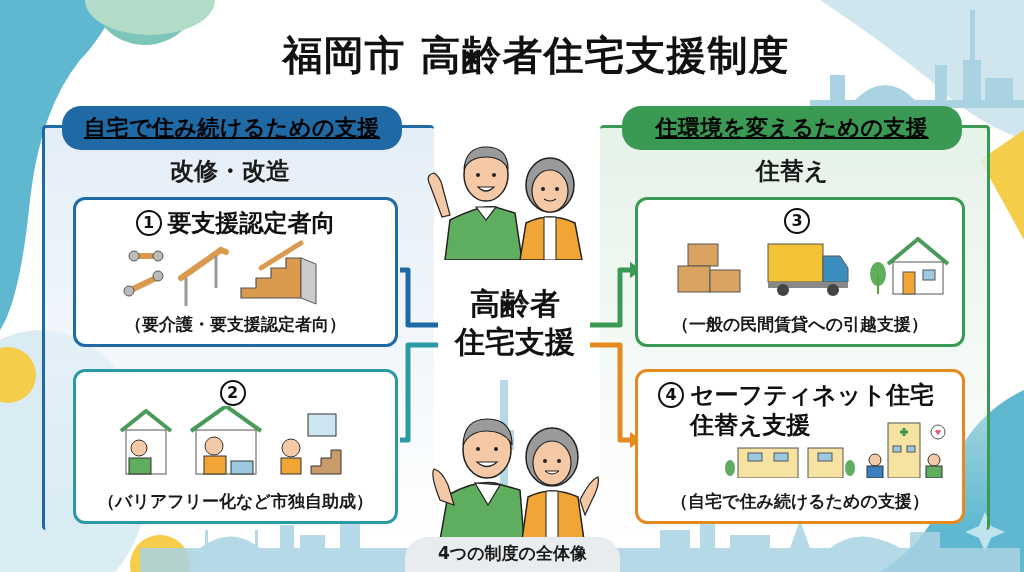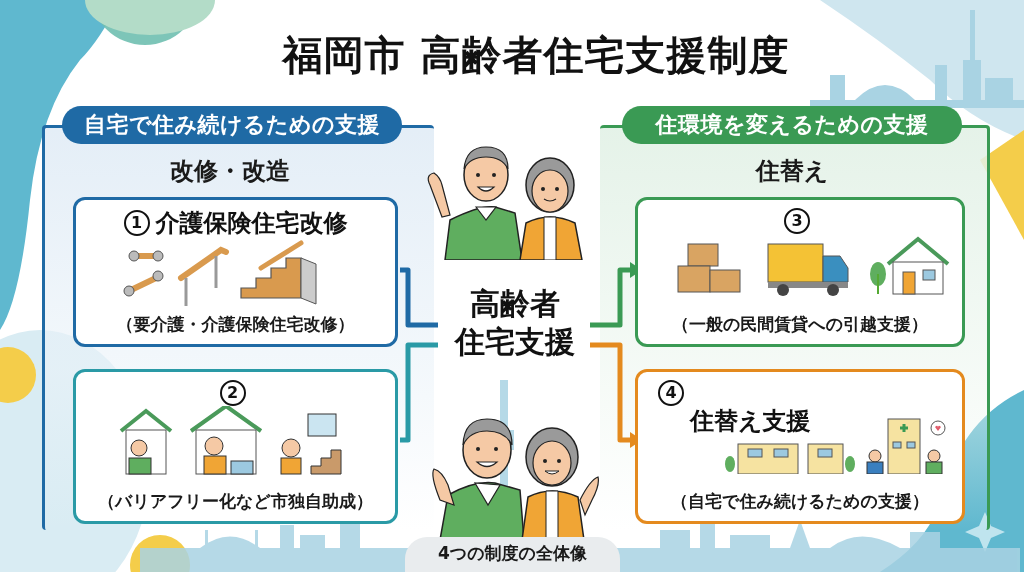--- a/index.html
+++ b/index.html
@@ -18,22 +18,22 @@
   
   .panel {
     position: absolute; border: 3px solid; border-radius: 4px;
   }
   .panel-left { left: 42px; top: 125px; width: 392px; height: 405px; border-color: #1f6aa5; border-right: none; border-bottom: none;
     background: linear-gradient(180deg, rgba(225,236,246,0.9) 0%, rgba(235,243,249,0.6) 60%, rgba(255,255,255,0) 100%); }
   .panel-right { left: 600px; top: 125px; width: 390px; height: 405px; border-color: #3a9a54; border-left: none; border-bottom: none;
     background: linear-gradient(180deg, rgba(226,241,230,0.9) 0%, rgba(238,247,240,0.6) 60%, rgba(255,255,255,0) 100%); }
 
   .pill {
-    position: absolute; height: 38px; border-radius: 19px; color: #ffffff; font-size: 22px; font-weight: bold;
-    display: flex; align-items: center; justify-content: center; letter-spacing: 0.5px;
+    position: absolute; height: 44px; border-radius: 19px; color: #000000; font-size: 22px; font-weight: bold;
+    display: flex; align-items: center; justify-content: center; letter-spacing: 0.5px; text-decoration: underline;
   }
   .pill-left { left: 62px; top: 106px; width: 340px; background: #1f6aa5; }
   .pill-right { left: 622px; top: 106px; width: 340px; background: #3a9a54; }
 
   .sub-heading { position: absolute; font-size: 24px; font-weight: bold; color: #1a1a1a; text-align: center; }
   .sub-left { left: 60px; width: 340px; top: 155px; }
   .sub-right { left: 622px; width: 340px; top: 155px; }
 
   
   .card {
@@ -184,21 +184,21 @@
   <ellipse cx="132" cy="52" rx="26" ry="29" fill="#9a9a9a" stroke="#222" stroke-width="1.5"></ellipse>
   <ellipse cx="132" cy="58" rx="19" ry="22" fill="#f5c9a5" stroke="#222" stroke-width="1.2"></ellipse>
   <circle cx="125" cy="56" r="2" fill="#222"></circle>
     <circle cx="139" cy="56" r="2" fill="#222"></circle>
   <path d="M125,66 Q132,72 139,66 Z" fill="#fff" stroke="#222" stroke-width="1"></path>
 </svg>
 
 <div class="card card-1">
   <div class="card-title">
     <span class="card-num">1</span>
-    <span>介護保険住宅改修</span>
+    <span>要支援認定者向</span>
   </div>
   <div class="card-icons">
     <svg viewBox="0 0 320 70" width="320" height="70" style="position:absolute;left:0;top:0;">
       <g>
         <path d="M60,18 L80,18" stroke="#d99a4e" stroke-width="6" stroke-linecap="round"></path>
         <circle cx="58" cy="18" r="5" fill="#bbb" stroke="#555"></circle>
           <circle cx="82" cy="18" r="5" fill="#bbb" stroke="#555"></circle>
         <path d="M55,52 L80,40" stroke="#d99a4e" stroke-width="6" stroke-linecap="round"></path>
         <circle cx="53" cy="53" r="5" fill="#bbb" stroke="#555"></circle>
           <circle cx="82" cy="38" r="5" fill="#bbb" stroke="#555"></circle>
@@ -208,21 +208,21 @@
         <line x1="110" y1="40" x2="110" y2="68" stroke="#999" stroke-width="3"></line>
         <line x1="140" y1="18" x2="140" y2="50" stroke="#999" stroke-width="3"></line>
       </g>
       <g>
         <path d="M165,60 L165,50 L180,50 L180,40 L195,40 L195,30 L210,30 L210,20 L225,20 L225,60 Z" fill="#d99a4e" stroke="#555" stroke-width="1.2"></path>
         <path d="M225,20 L240,26 L240,66 L225,60 Z" fill="#ccc" stroke="#555" stroke-width="1"></path>
         <path d="M185,30 L225,5" stroke="#d99a4e" stroke-width="5" stroke-linecap="round"></path>
       </g>
     </svg>
   </div>
-  <div class="card-note">（要介護・介護保険住宅改修）</div>
+  <div class="card-note">（要介護・要支援認定者向）</div>
 </div>
 
 <div class="card card-2">
   <div class="card-title">
     <span class="card-num">2</span>
   </div>
   <div class="card-icons">
     <svg viewBox="0 0 320 70" width="320" height="70" style="position:absolute;left:0;top:0;">
       <g>
         <path d="M45,25 L70,5 L95,25" fill="none" stroke="#4a9a5a" stroke-width="4"></path>
@@ -276,20 +276,21 @@
       </g>
     </svg>
   </div>
   <div class="card-note">（一般の民間賃貸への引越支援）</div>
 </div>
 
 <div class="card card-4">
   <div class="card-title">
     <div style="display:flex;align-items:center;">
       <span class="card-num">4</span>
+      <span>セーフティネット住宅</span>
     </div>
     <span class="t-line2">住替え支援</span>
   </div>
   <div class="card-icons">
     <svg viewBox="0 0 330 60" width="330" height="60" style="position:absolute;left:0;top:-22px;">
       <g>
         <rect x="100" y="30" width="60" height="30" fill="#f6e3a1" stroke="#555"></rect>
         <rect x="170" y="30" width="35" height="30" fill="#f6e3a1" stroke="#555"></rect>
         <rect x="110" y="35" width="14" height="8" fill="#9cc9e0" stroke="#555"></rect>
         <rect x="136" y="35" width="14" height="8" fill="#9cc9e0" stroke="#555"></rect>

